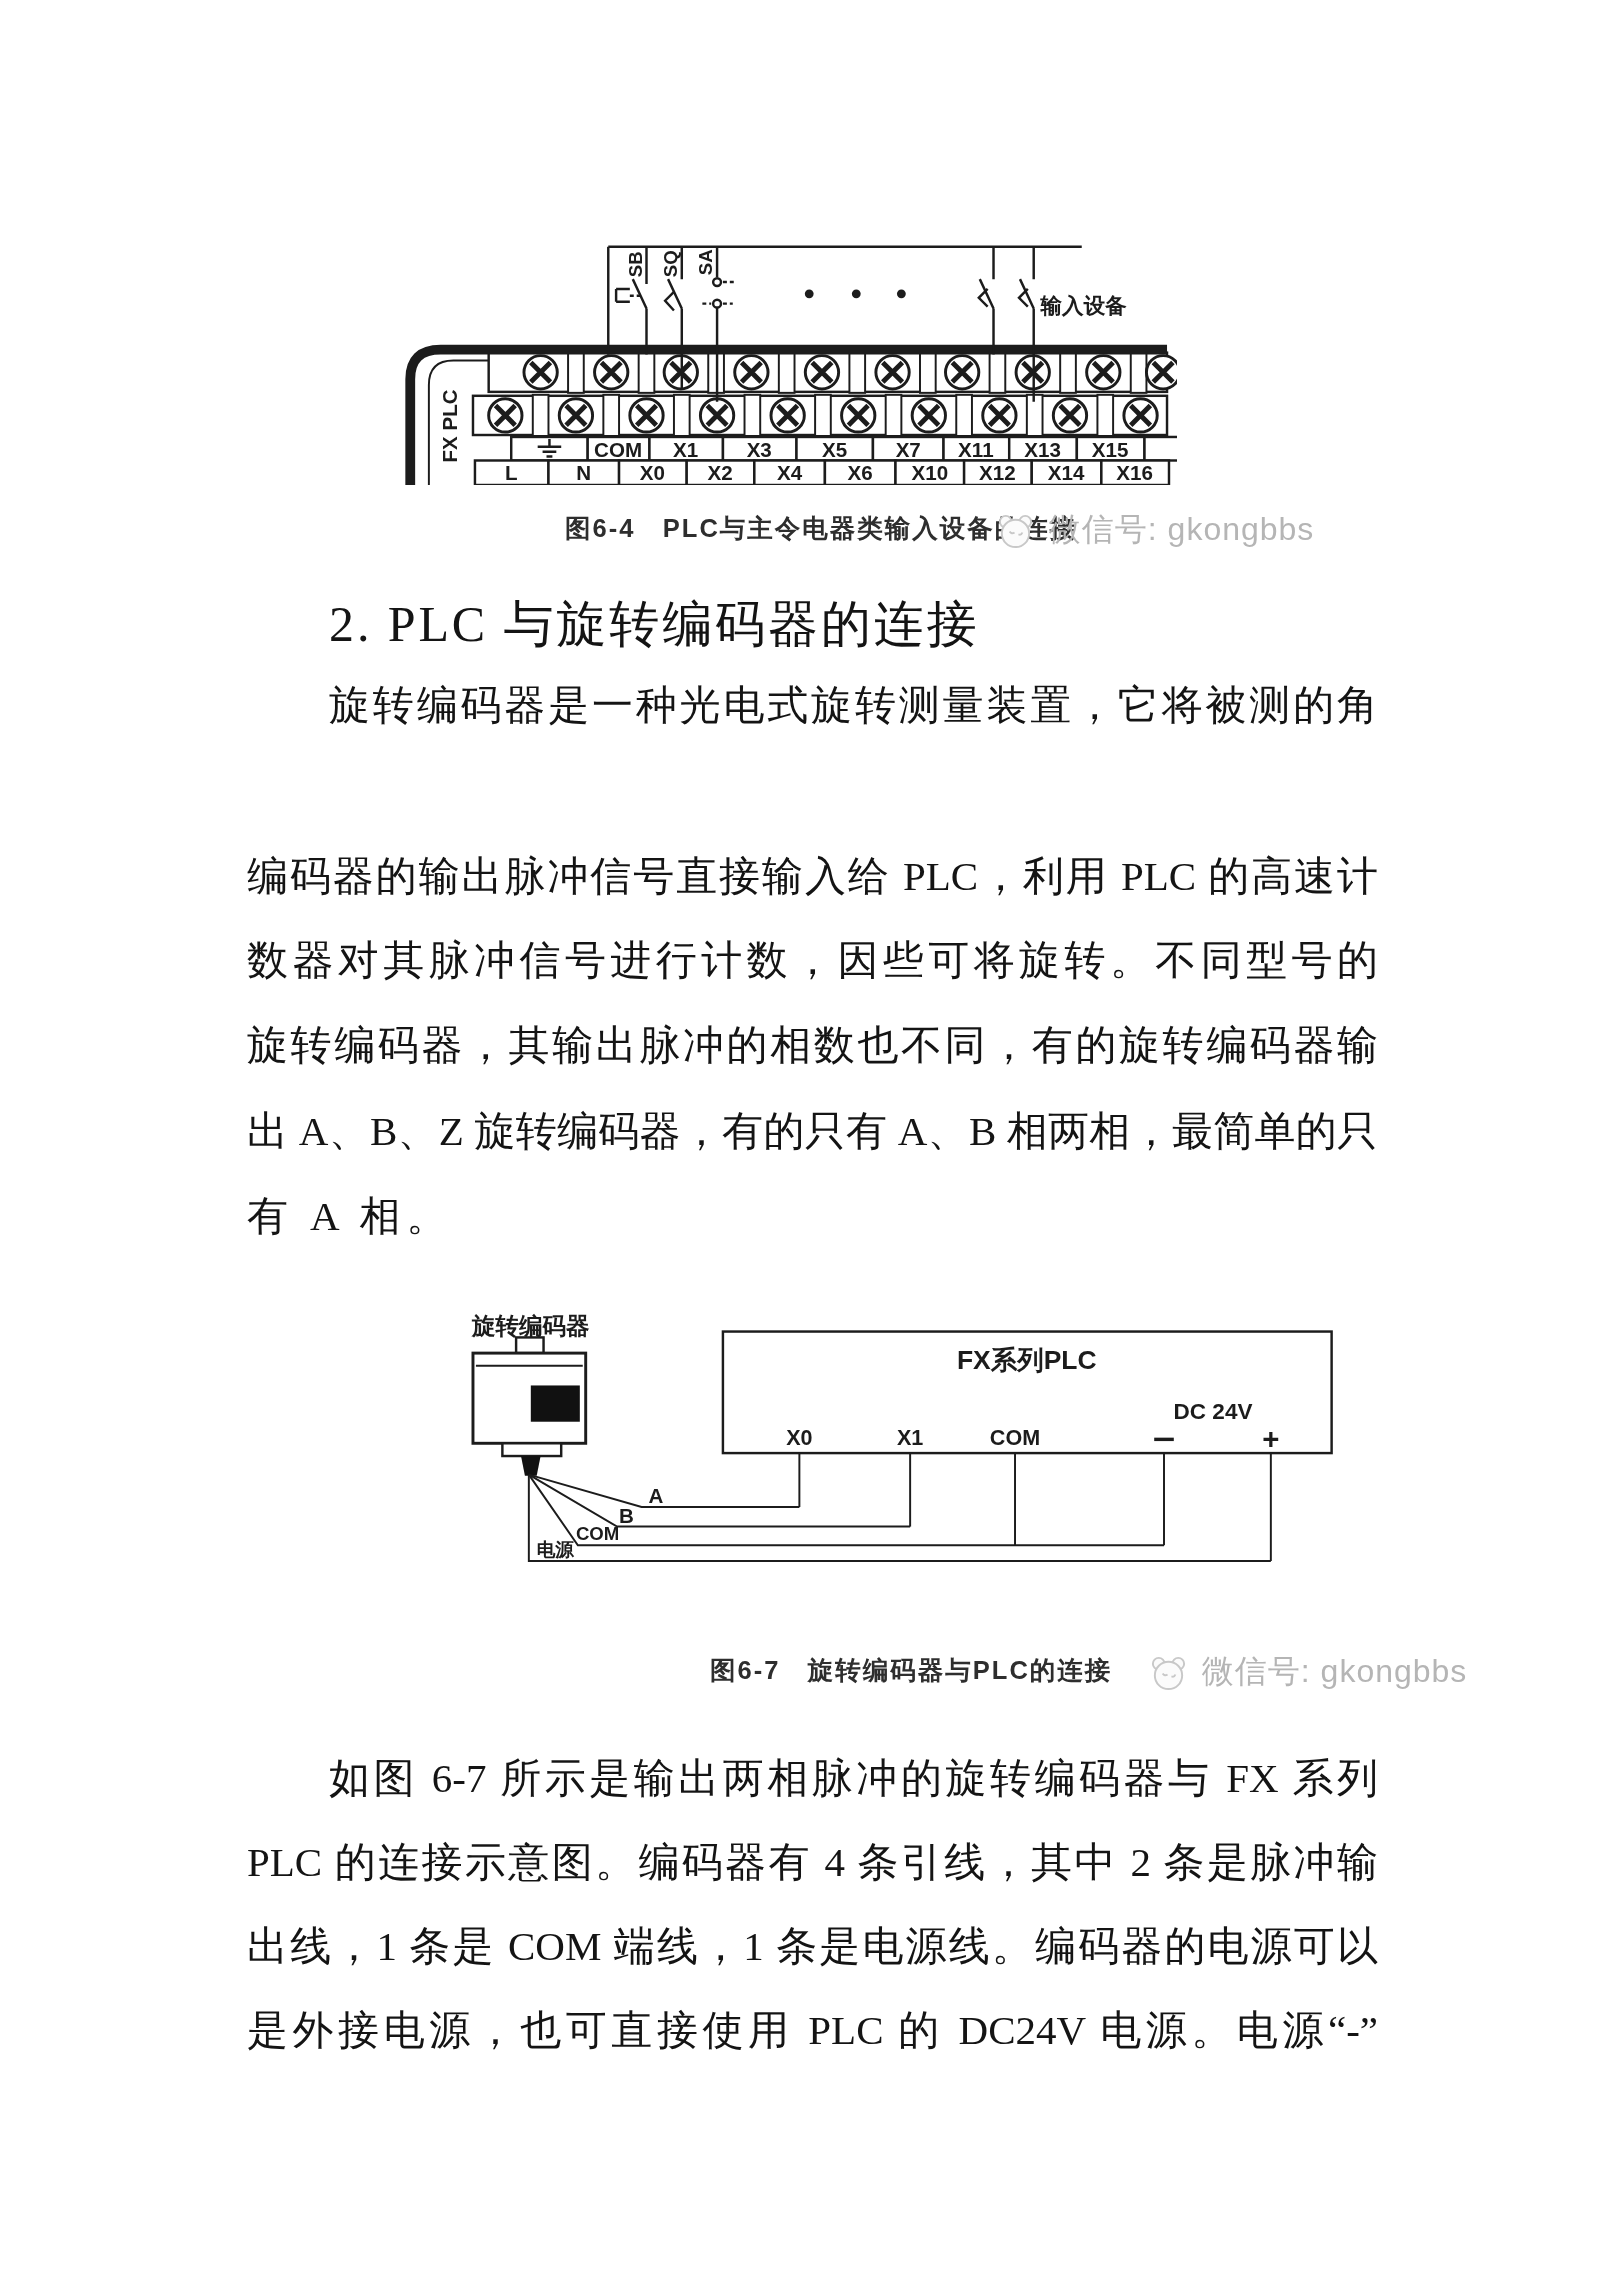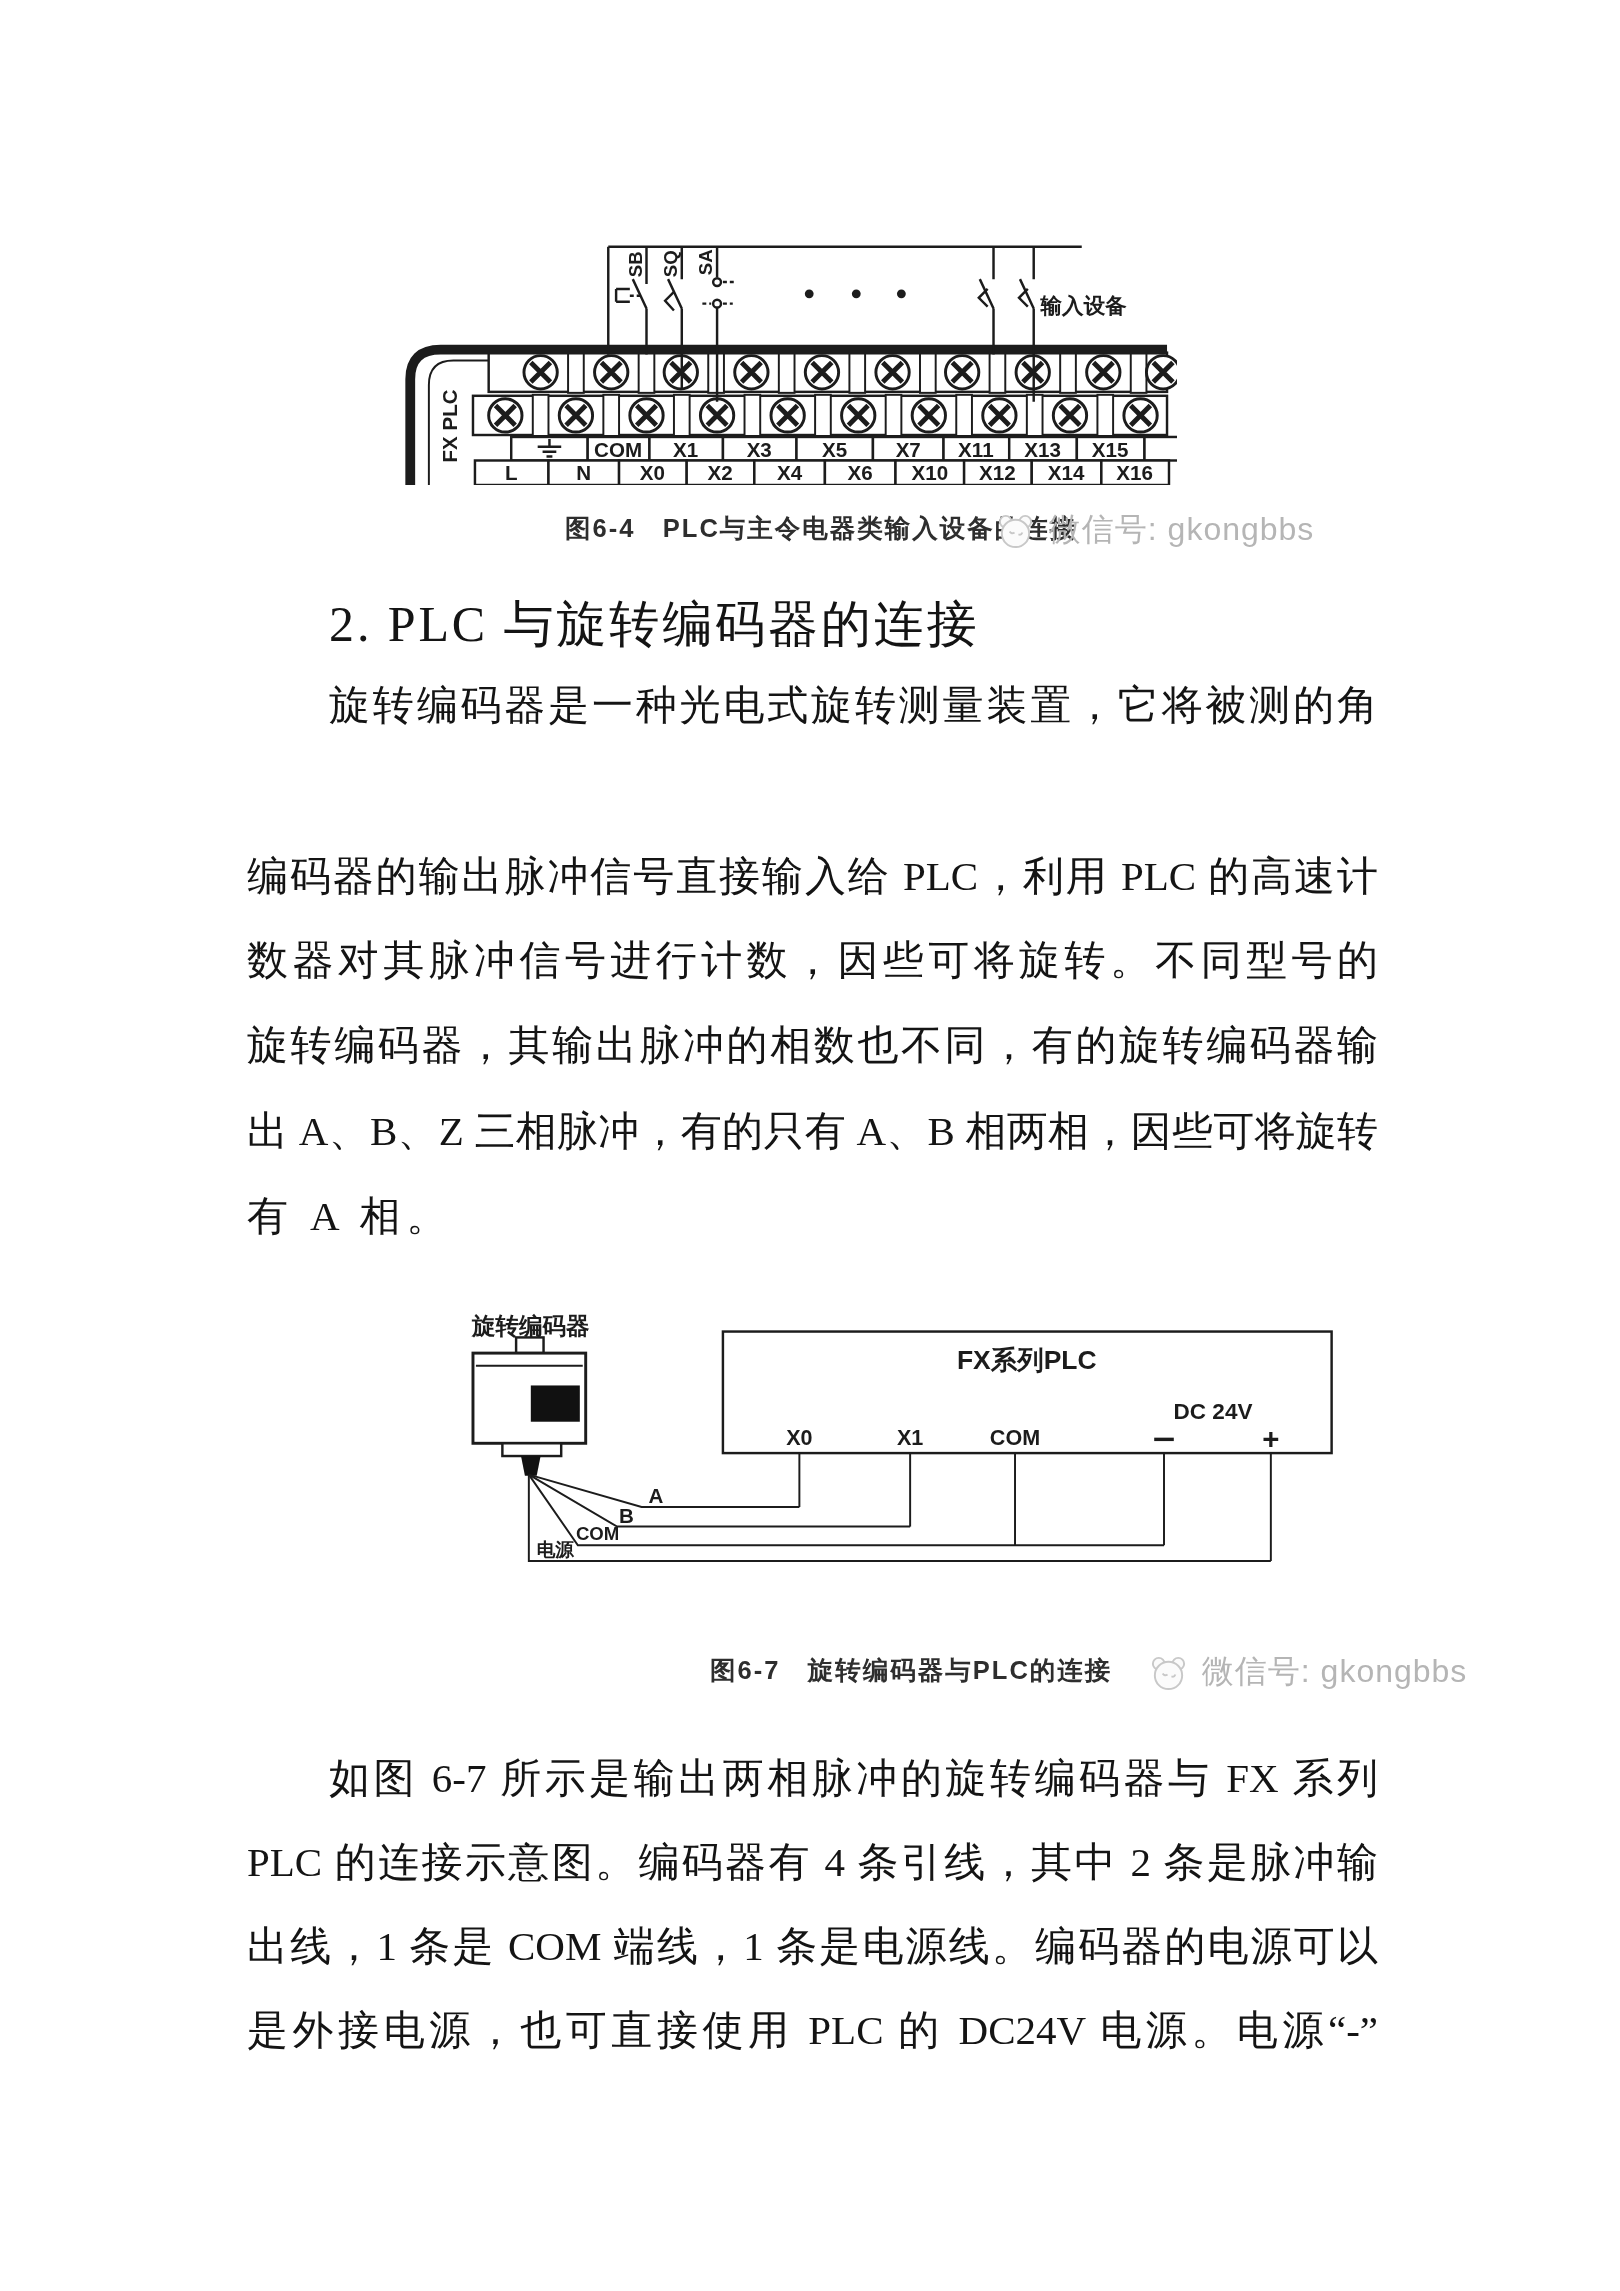--- a/index.html
+++ b/index.html
@@ -251,21 +251,21 @@
     </svg>
     <span class="wm-text">微信号: gkongbbs</span>
   </div>
 
   <div class="heading">2. PLC 与旋转编码器的连接</div>
 
   <div class="bodyline indent" style="top:680px;">旋转编码器是一种光电式旋转测量装置，它将被测的角</div>
   <div class="bodyline" style="top:851px;">编码器的输出脉冲信号直接输入给 PLC，利用 PLC 的高速计</div>
   <div class="bodyline" style="top:935px;">数器对其脉冲信号进行计数，因些可将旋转。不同型号的</div>
   <div class="bodyline" style="top:1020px;">旋转编码器，其输出脉冲的相数也不同，有的旋转编码器输</div>
-  <div class="bodyline" style="top:1106px;">出 A、B、Z 三相脉冲，有的只有 A、B 相两相，因些可将旋转</div>
+  <div class="bodyline" style="top:1106px;">出 A、B、Z 旋转编码器，有的只有 A、B 相两相，最简单的只</div>
   <div class="bodyline plain" style="top:1191px;">有 A 相。</div>
 
   <div class="figwrap" style="left:274px;top:1308px;width:1088px;height:299px;">
     <svg width="1088" height="299" viewBox="0 0 1110 305">
       <g stroke="#1c1c1c" fill="none">
 
         <g>
           <rect x="247" y="30" width="28" height="16" stroke-width="2.5" fill="#fff"></rect>
           <rect x="203" y="46" width="115" height="92" stroke-width="3" fill="#fff"></rect>
           <path d="M206,59 L315,59" stroke-width="2"></path>

